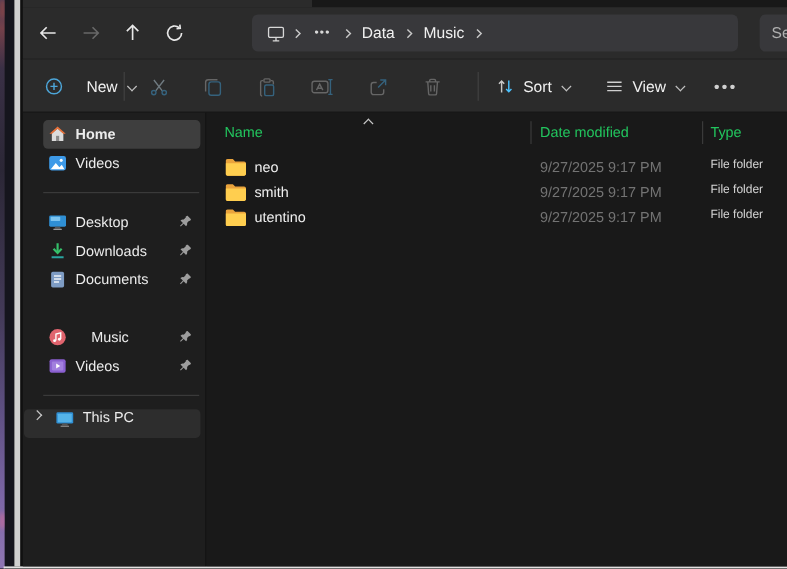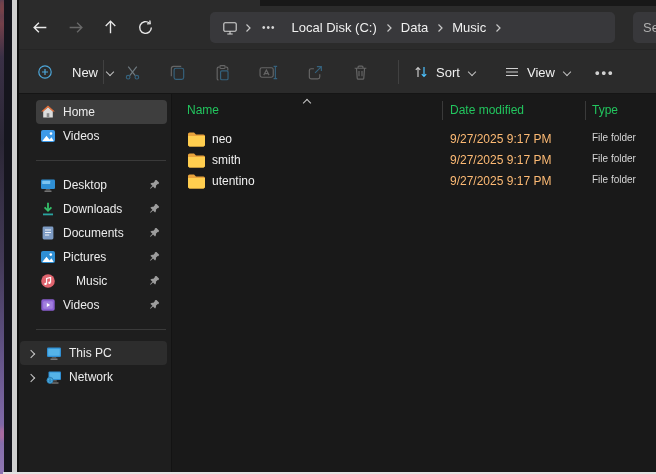--- a/index.html
+++ b/index.html
@@ -48,45 +48,45 @@
   .cdown::before{content:""; position:absolute; left:2px; top:1px; width:5px; height:5px;
     border-right:1.3px solid #c0c0c0; border-bottom:1.3px solid #c0c0c0; transform:rotate(45deg);}
   .dots{color:#d0d0d0; font-size:13px; letter-spacing:2px; font-weight:bold;}
 
   
   .sidebar{position:absolute; left:19px; top:94px; width:152px; height:378px; background:#1e1e1e;}
   .pane-sep{position:absolute; left:171px; top:94px; width:1px; height:378px; background:#131313;}
   .content{position:absolute; left:172px; top:94px; width:484px; height:378px; background:#191919;}
 
   .side-item{position:absolute; left:17px; width:131px; height:24px; display:flex; align-items:center; border-radius:4px;}
-  .side-item.sel{background:#3e3e3e;}
+  .side-item.sel{background:#3e3e3e;font-weight:bold;}
   .side-item .sicon{width:16px; height:16px; margin-left:4px; flex:0 0 16px;}
   .side-item .slabel{color:#ececec; font-size:12px; margin-left:7px; white-space:nowrap;}
   .side-item .pin{margin-left:auto; margin-right:7px; width:12px; height:12px;}
   .side-sep{position:absolute; left:17px; width:130px; height:1px; background:#3a3a3a;}
-  .tree-item{position:absolute; left:1px; width:147px; height:24px; display:flex; align-items:center; border-radius:4px;}
+  .tree-item{position:absolute; left:1px; width:147px; height:24px; display:flex; align-items:flex-start; border-radius:4px;}
   .tree-item.sel{background:#2d2d2d;}
   .cright{display:inline-block; width:9px; height:9px; position:relative; margin-left:7px; flex:0 0 9px;}
   .cright::before{content:""; position:absolute; left:1px; top:2px; width:5px; height:5px;
     border-right:1.2px solid #c8c8c8; border-bottom:1.2px solid #c8c8c8; transform:rotate(-45deg);}
   .tree-item .sicon{width:16px; height:16px; margin-left:10px; flex:0 0 16px;}
   .tree-item .slabel{color:#ececec; font-size:12px; margin-left:7px;}
 
   
   .hdr{position:absolute; top:4px; height:25px; left:0; width:484px;}
   .hdr .col{position:absolute; top:5px; color:#22c55e; font-size:12px;}
   .sort-up{position:absolute; left:131px; top:0; width:9px; height:7px;}
   .sort-up::before{content:""; position:absolute; left:1px; top:2px; width:5px; height:5px;
     border-left:1.2px solid #c8c8c8; border-top:1.2px solid #c8c8c8; transform:rotate(45deg);}
   .hdr-sep{position:absolute; top:3px; width:1px; height:19px; background:#3a3a3a;}
   .rows{position:absolute; top:35px; left:0; width:484px;}
   .frow{position:relative; height:21px; width:484px;}
   .frow .ficon{position:absolute; left:16px; top:3px; width:17px; height:15px;}
   .frow .fname{position:absolute; left:40px; top:3px; color:#f0f0f0; font-size:12px;}
-  .frow .fdate{position:absolute; left:278px; top:3px; color:#fdba74; font-size:12px;}
+  .frow .fdate{position:absolute; left:278px; top:3px; color:#737373; font-size:12px;}
   .frow .ftype{position:absolute; left:420px; top:3px; color:#d6d6d6; font-size:10px;}
 </style>
 </head>
 <body>
 
 <div class="screen">
 
   <div class="desktop-bg"></div>
   <div class="desktop-spot1"></div>
   <div class="desktop-spot2"></div>
@@ -126,21 +126,20 @@
       <svg width="16" height="16" viewBox="0 0 16 16" fill="none" stroke="#d8d8d8" stroke-width="1.1">
           <rect x="1.8" y="2.8" width="12.4" height="8.4" rx="1.2"></rect>
           <path d="M5.3 14h5.4M8 11.2V14"></path>
         </svg>
       <span class="crumb-sep">
         <svg width="8" height="10" viewBox="0 0 8 10" fill="none" stroke="#c8c8c8" stroke-width="1.2">
             <path d="M2.5 1.5L6 5 2.5 8.5"></path>
           </svg>
       </span>
       <span class="crumb-ellipsis">•••</span>
-      <span class="crumb" style="margin-left:10px;">Local Disk (C:)</span>
       <span class="crumb-sep">
         <svg width="8" height="10" viewBox="0 0 8 10" fill="none" stroke="#c8c8c8" stroke-width="1.2">
             <path d="M2.5 1.5L6 5 2.5 8.5"></path>
           </svg>
       </span>
       <span class="crumb">Data</span>
       <span class="crumb-sep">
         <svg width="8" height="10" viewBox="0 0 8 10" fill="none" stroke="#c8c8c8" stroke-width="1.2">
             <path d="M2.5 1.5L6 5 2.5 8.5"></path>
           </svg>
@@ -275,31 +274,20 @@
     <div class="side-item" style="top:127px;">
       <svg class="sicon" viewBox="0 0 16 16">
           <rect x="2.6" y="1.5" width="10.8" height="13" rx="1.4" fill="#7e9cc4"></rect>
           <path d="M5 5h6M5 7.5h6M5 10h4.2" stroke="#eef2f8" stroke-width="1.1"></path>
         </svg>
       <span class="slabel">Documents</span>
       <svg class="pin" viewBox="0 0 16 16">
           <path fill="#9d9d9d" d="M10.2 1.4c.3-.3.8-.3 1.1 0l3.3 3.3c.3.3.3.8 0 1.1l-.8.8c-.3.3-.7.3-1 .1l-2.3 2.3c.4 1.1.2 2.3-.7 3.2l-.4.4-2.7-2.7-3.2 3.2-.8-.8 3.2-3.2-2.7-2.7.4-.4c.9-.9 2.1-1.1 3.2-.7l2.3-2.3c-.2-.3-.2-.7.1-1z"></path>
         </svg>
     </div>
-    <div class="side-item" style="top:151px;">
-      <svg class="sicon" viewBox="0 0 16 16">
-          <rect x="1" y="2" width="14" height="12" rx="2" fill="#2f8fd4"></rect>
-          <circle cx="10.8" cy="5.6" r="1.3" fill="#fff"></circle>
-          <path d="M2.3 13l4.2-5.2 3 3.6 2-2.1 2.2 3.7z" fill="#fff"></path>
-        </svg>
-      <span class="slabel">Pictures</span>
-      <svg class="pin" viewBox="0 0 16 16">
-          <path fill="#9d9d9d" d="M10.2 1.4c.3-.3.8-.3 1.1 0l3.3 3.3c.3.3.3.8 0 1.1l-.8.8c-.3.3-.7.3-1 .1l-2.3 2.3c.4 1.1.2 2.3-.7 3.2l-.4.4-2.7-2.7-3.2 3.2-.8-.8 3.2-3.2-2.7-2.7.4-.4c.9-.9 2.1-1.1 3.2-.7l2.3-2.3c-.2-.3-.2-.7.1-1z"></path>
-        </svg>
-    </div>
     <div class="side-item" style="top:175px;gap:13px;">
       <svg class="sicon" viewBox="0 0 16 16">
           <circle cx="8" cy="8" r="6.8" fill="#e0646e"></circle>
           <path d="M6.6 10.8V5.4l4-1v5.2" stroke="#fff" stroke-width="1.1" fill="none"></path>
           <circle cx="5.5" cy="10.9" r="1.2" fill="#fff"></circle>
           <circle cx="9.5" cy="9.7" r="1.2" fill="#fff"></circle>
         </svg>
       <span class="slabel">Music</span>
       <svg class="pin" viewBox="0 0 16 16">
           <path fill="#9d9d9d" d="M10.2 1.4c.3-.3.8-.3 1.1 0l3.3 3.3c.3.3.3.8 0 1.1l-.8.8c-.3.3-.7.3-1 .1l-2.3 2.3c.4 1.1.2 2.3-.7 3.2l-.4.4-2.7-2.7-3.2 3.2-.8-.8 3.2-3.2-2.7-2.7.4-.4c.9-.9 2.1-1.1 3.2-.7l2.3-2.3c-.2-.3-.2-.7.1-1z"></path>
@@ -320,32 +308,20 @@
 
     <div class="tree-item sel" style="top:247px;">
       <span class="cright"></span>
       <svg class="sicon" viewBox="0 0 16 16">
           <rect x="1" y="2.5" width="14" height="9.5" rx="1.2" fill="#2f8fd4"></rect>
           <rect x="2.2" y="3.7" width="11.6" height="7.1" rx=".6" fill="#55b3e8"></rect>
           <path d="M6 12h4l.7 1.6H5.3z" fill="#555"></path>
           <path d="M4.5 14.2h7" stroke="#999" stroke-width="1"></path>
         </svg>
       <span class="slabel">This PC</span>
-    </div>
-    <div class="tree-item" style="top:271px;">
-      <span class="cright"></span>
-      <svg class="sicon" viewBox="0 0 16 16">
-          <rect x="2.5" y="2.5" width="12.5" height="8.5" rx="1" fill="#2f8fd4"></rect>
-          <rect x="3.5" y="3.5" width="10.5" height="6.5" rx=".5" fill="#55b3e8"></rect>
-          <path d="M7.5 11h3l.6 1.6H6.9z" fill="#555"></path>
-          <path d="M5.5 14h7" stroke="#999" stroke-width="1"></path>
-          <circle cx="4" cy="11.3" r="3.1" fill="#5ec3f0" stroke="#1f6fa8" stroke-width=".7"></circle>
-          <path d="M1 11.3h6M4 8.2v6.2M2.1 9.5c1.2.9 2.6.9 3.8 0M2.1 13.1c1.2-.9 2.6-.9 3.8 0" stroke="#1f6fa8" stroke-width=".6" fill="none"></path>
-        </svg>
-      <span class="slabel">Network</span>
     </div>
   </div>
   <div class="pane-sep"></div>
 
   <div class="content">
     <div class="hdr">
       <span class="sort-up"></span>
       <span class="col" style="left:15px;">Name</span>
       <div class="hdr-sep" style="left:270px;"></div>
       <span class="col" style="left:278px;">Date modified</span>

